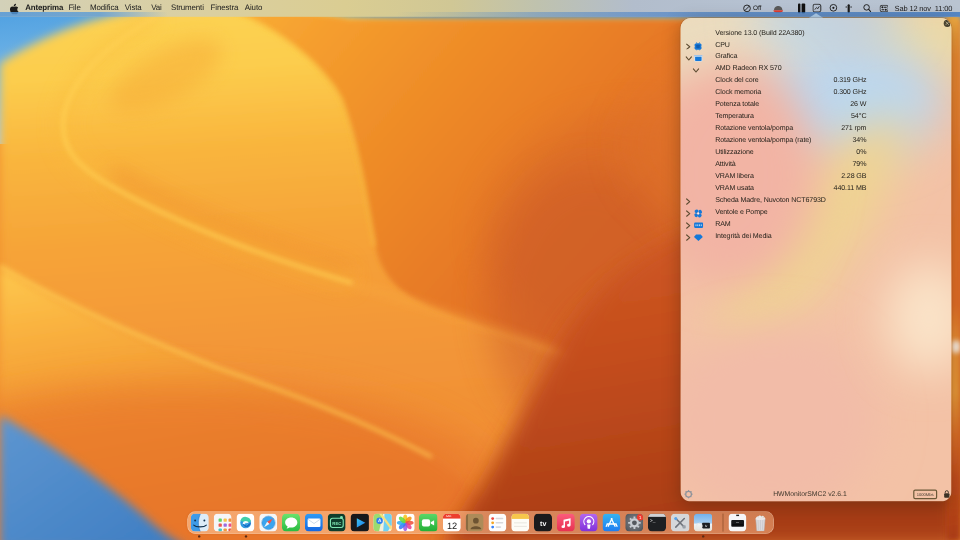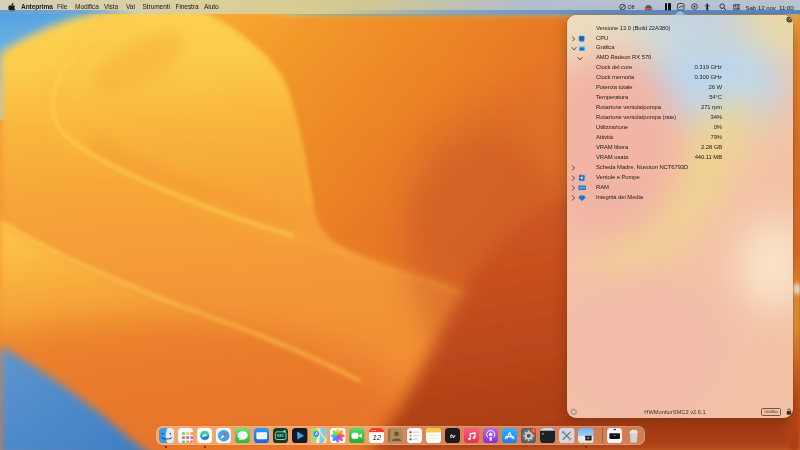--- a/index.html
+++ b/index.html
@@ -11,21 +11,21 @@
   .mi{position:absolute;top:3.2px;white-space:nowrap;letter-spacing:-0.1px;}
   #panel{position:absolute;left:567px;top:15px;width:226px;height:403px;border-radius:9px;overflow:hidden;
     box-shadow:0 4px 14px rgba(60,30,10,0.35), 0 0 0 0.5px rgba(130,90,50,0.4);}
   #parrow{position:absolute;left:674px;top:10.6px;width:0;height:0;
     border-left:6.5px solid transparent;border-right:6.5px solid transparent;border-bottom:4.9px solid #abceee;}
   .plabel{position:absolute;left:29px;font-size:5.9px;color:#26221b;white-space:nowrap;letter-spacing:-0.08px;}
   .pval{position:absolute;right:71px;font-size:5.9px;color:#26221b;white-space:nowrap;letter-spacing:-0.08px;}
   #dock{position:absolute;left:156px;top:425.5px;width:489px;height:19.8px;border-radius:7px;
     background:linear-gradient(90deg,rgba(255,206,166,0.55),rgba(255,190,142,0.5));
     box-shadow:inset 0 0 0 0.5px rgba(255,255,255,0.32), 0 0 2px rgba(150,60,10,0.2);}
-  .dicon{position:absolute;top:427.6px;width:15.4px;height:15.4px;border-radius:3.6px;overflow:hidden;font-style:italic;}
+  .dicon{position:absolute;top:427.6px;width:15.4px;height:15.4px;border-radius:3.6px;overflow:hidden;}
   .ddot{position:absolute;top:445.5px;width:2px;height:2px;border-radius:50%;background:#5c2a14;}
 </style>
 </head>
 <body>
 <div id="screen">
 <svg id="wall" width="800" height="450" viewBox="0 0 800 450">
   <defs>
     <linearGradient id="sky" x1="0" y1="0" x2="0.55" y2="1">
       <stop offset="0" stop-color="#4a9de0"></stop>
           <stop offset="0.45" stop-color="#79b9e8"></stop>

